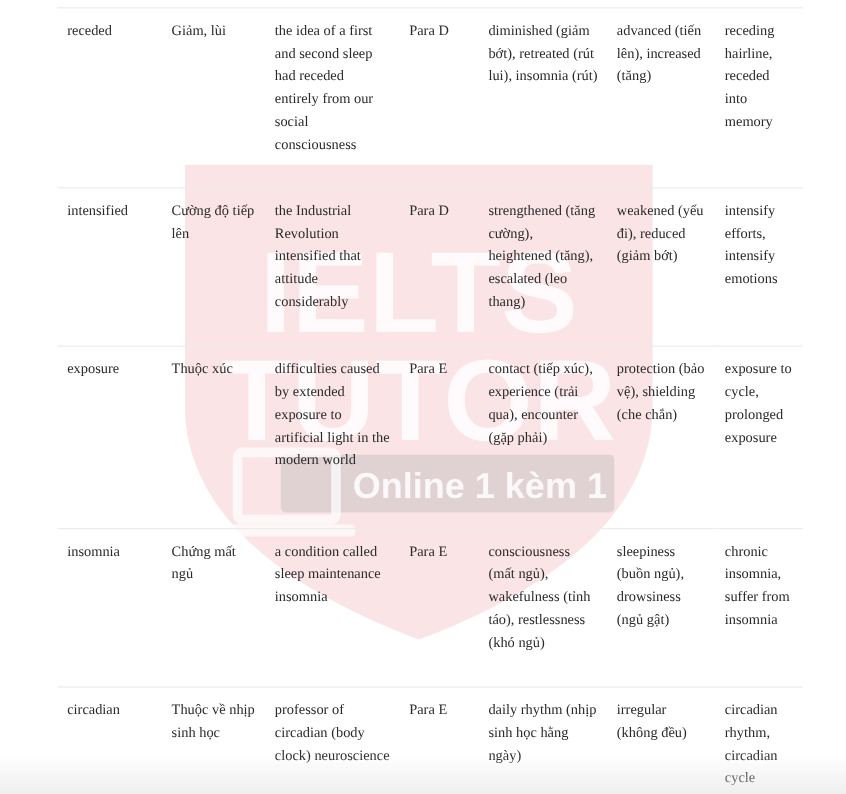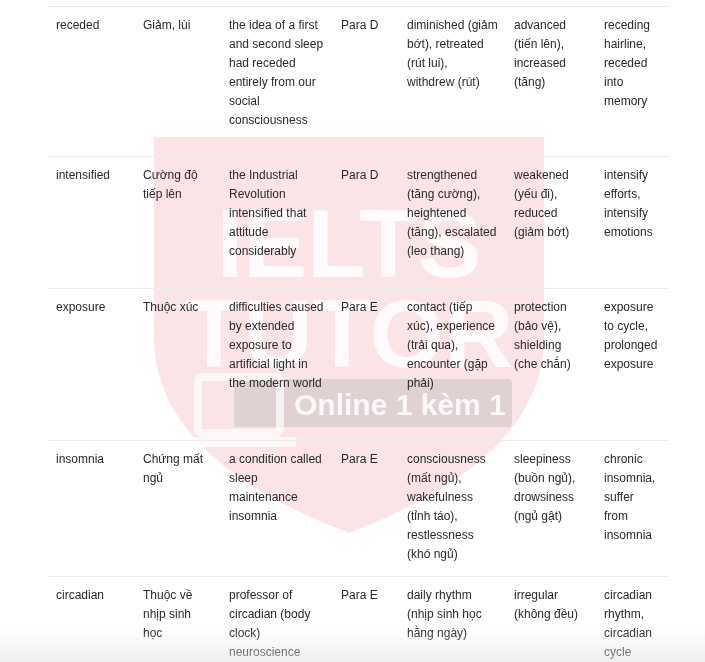--- a/index.html
+++ b/index.html
@@ -30,20 +30,21 @@
     table-layout: fixed;
     font-size: 12px;
     line-height: 19px;
     z-index: 2;
   }
   .vocab-table td {
     vertical-align: top;
     padding: 9px 8px 12px 8px;
     border-top: 1px solid #ececec;
     word-wrap: break-word;
+    font-family: Liberation Serif, serif;
   }
   .vocab-table tr.r-last td { border-bottom: none; }
   col.c-word  { width: 87px; }
   col.c-mean  { width: 86px; }
   col.c-ctx   { width: 112px; }
   col.c-para  { width: 66px; }
   col.c-syn   { width: 107px; }
   col.c-ant   { width: 90px; }
   col.c-coll  { width: 73px; }
 
@@ -101,21 +102,21 @@
         <col class="c-syn">
         <col class="c-ant">
         <col class="c-coll">
     </colgroup>
     <tbody>
       <tr class="r1">
         <td>receded</td>
         <td>Giảm, lùi</td>
         <td>the idea of a first and second sleep had receded entirely from our social consciousness</td>
         <td>Para D</td>
-        <td>diminished (giảm bớt), retreated (rút lui), withdrew (rút)</td>
+        <td>diminished (giảm bớt), retreated (rút lui), insomnia (rút)</td>
         <td>advanced (tiến lên), increased (tăng)</td>
         <td>receding hairline, receded into memory</td>
       </tr>
       <tr class="r2">
         <td>intensified</td>
         <td>Cường độ tiếp lên</td>
         <td>the Industrial Revolution intensified that attitude considerably</td>
         <td>Para D</td>
         <td>strengthened (tăng cường), heightened (tăng), escalated (leo thang)</td>
         <td>weakened (yếu đi), reduced (giảm bớt)</td>

